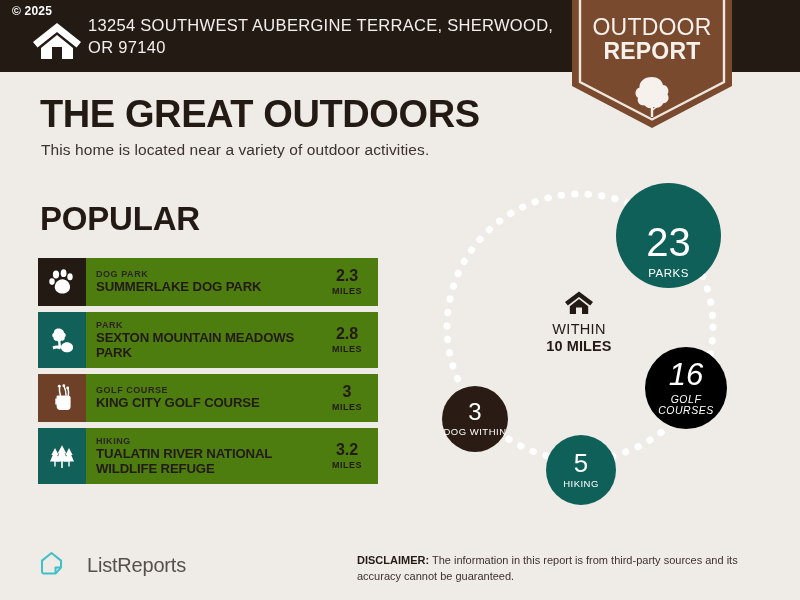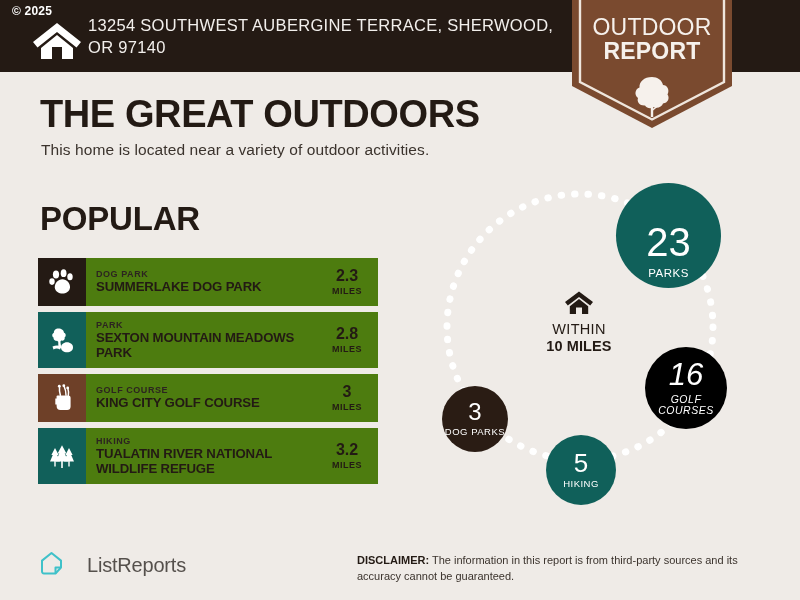--- a/index.html
+++ b/index.html
@@ -274,21 +274,21 @@
       <div class="l">GOLF COURSES</div>
     </div>
 
     <div class="circ c-hike">
       <div class="n">5</div>
       <div class="l">HIKING</div>
     </div>
 
     <div class="circ c-dog">
       <div class="n">3</div>
-      <div class="l">DOG PARKS</div>
+      <div class="l">DOG WITHIN</div>
     </div>
 
   </div>
 
   <div class="logo">
     <span>
       <svg viewBox="0 0 23 25" xmlns="http://www.w3.org/2000/svg">
         <path d="M11.5 2 L21 9.6 L21 16.5 L15.5 22.5 L4 22.5 C2.7 22.5 2 21.6 2 20.3 L2 9.6 Z" fill="none" stroke="#3fc1c9" stroke-width="2" stroke-linejoin="round"></path>
         <path d="M21 16.5 L15.5 16.5 L15.5 22.5" fill="none" stroke="#3fc1c9" stroke-width="2" stroke-linejoin="round"></path>
       </svg>

